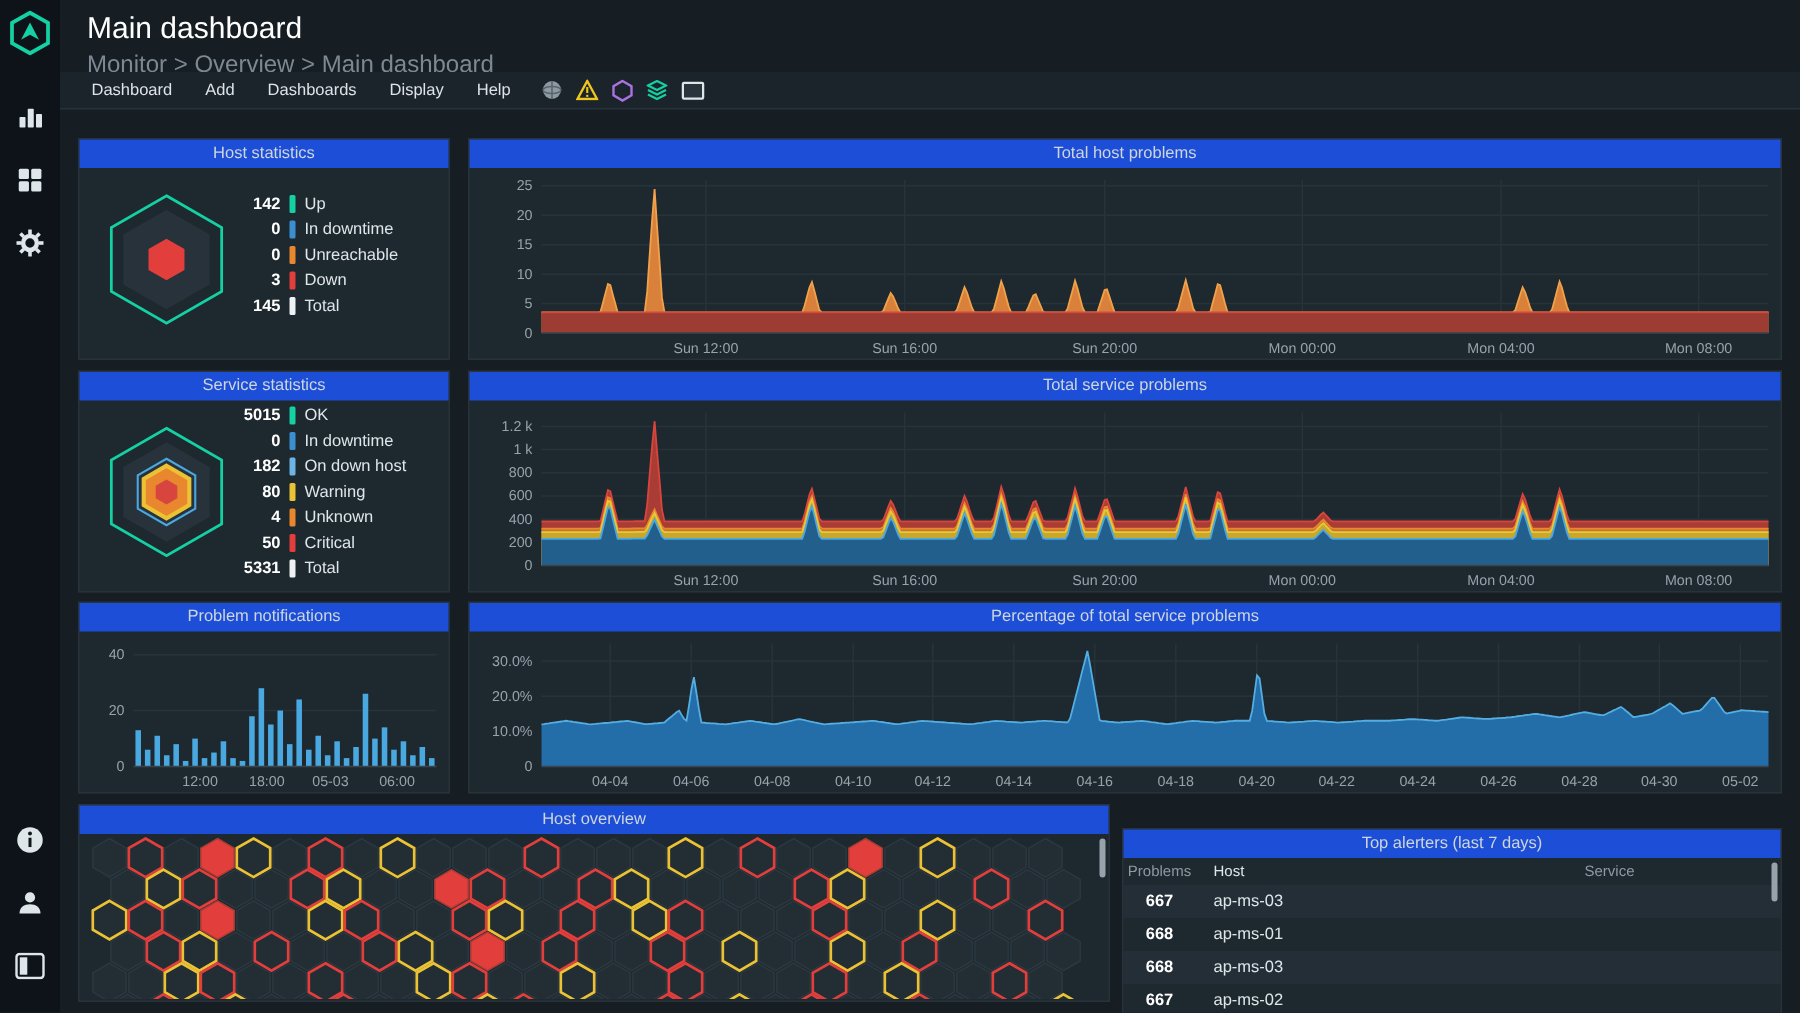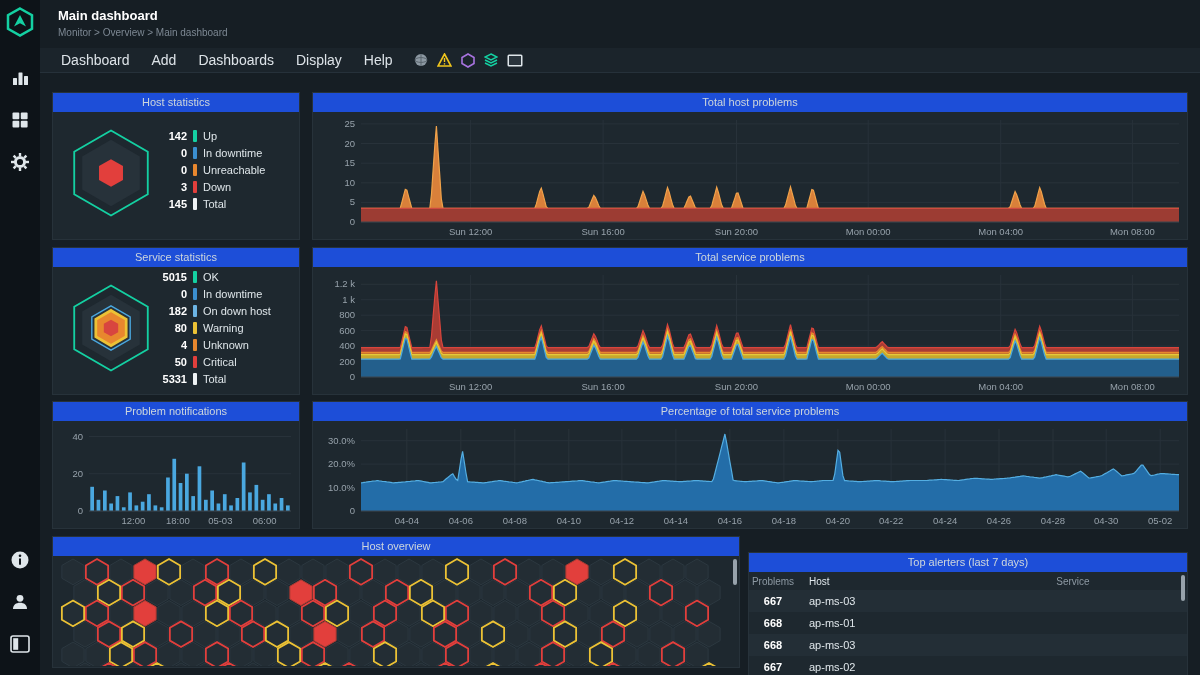--- a/index.html
+++ b/index.html
@@ -7,24 +7,24 @@
   body{background:#161e24;font-family:"Liberation Sans",sans-serif;color:#d5dde2;position:relative}
 
   
   .sidebar{position:absolute;left:0;top:0;width:40px;height:675px;background:#0d1318;display:flex;flex-direction:column;align-items:center;padding:7px 0 10px}
   .logo{width:28px;height:30px;margin-bottom:20px;cursor:pointer}
   .navicon{width:22px;height:22px;margin:10px 0;display:flex;align-items:center;justify-content:center;cursor:pointer}
   .sidebar .spacer{flex:1}
 
   
   .header{position:absolute;left:40px;top:0;right:0;height:48px;background:#161e24;padding:8px 18px 0}
-  .title{font-size:13px;font-weight:bold;color:#ffffff}
-  .breadcrumb{font-size:10px;color:#7d8893;margin-top:4px}
+  .title{font-size:20px;font-weight:normal;color:#ffffff}
+  .breadcrumb{font-size:16px;color:#7d8893;margin-top:4px}
   .menubar{position:absolute;left:40px;top:48px;right:0;height:25px;background:#1b242b;border-bottom:1px solid #26313a;display:flex;align-items:center;padding:0 10px}
-  .menu-item{font-size:14px;color:#dde3e8;padding:0 11px;line-height:24px;cursor:pointer}
+  .menu-item{font-size:11px;color:#dde3e8;padding:0 11px;line-height:24px;cursor:pointer}
   .menu-icons{display:flex;gap:9px;margin-left:10px;align-items:center}
   .micon{display:flex;align-items:center;cursor:pointer}
 
   
   .panel{position:absolute;background:#1e282f;border:1px solid #27323a}
   .panel-title{height:19px;background:#1d4ed8;text-align:center;font-size:11px;color:#cdd6dc;line-height:19px}
   .panel-body{position:absolute;top:19px;left:0;right:0;bottom:0;overflow:hidden}
 
   
   .hexwidget{position:absolute;left:10px;top:9px;width:96px;height:104px}

